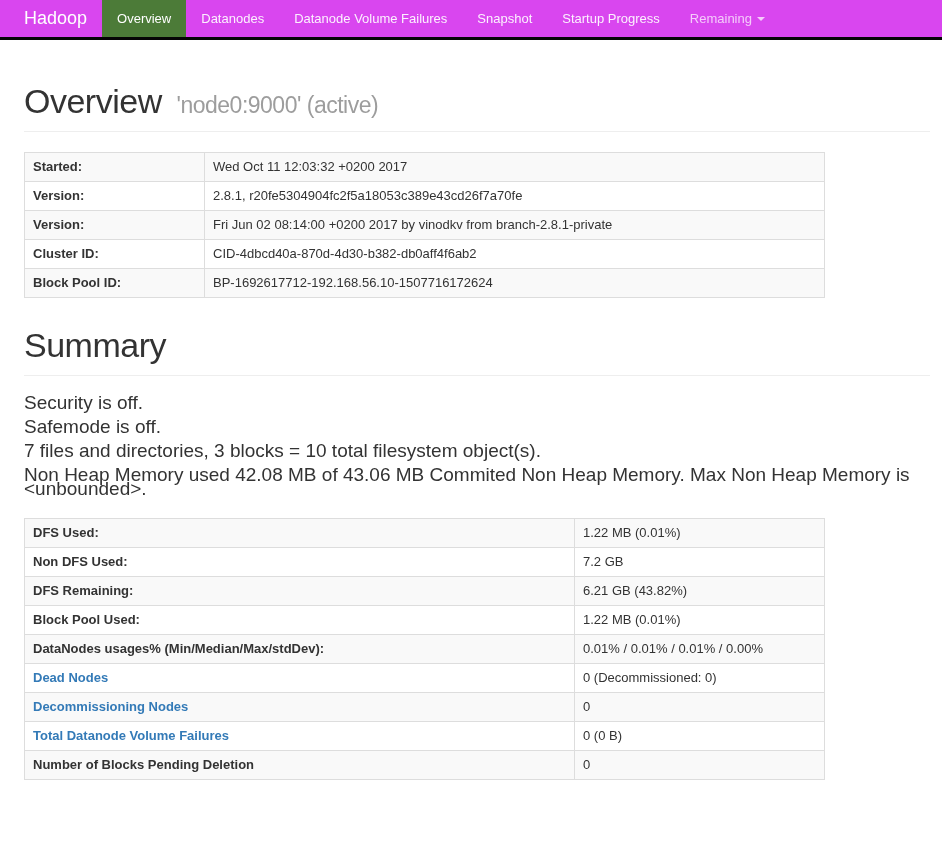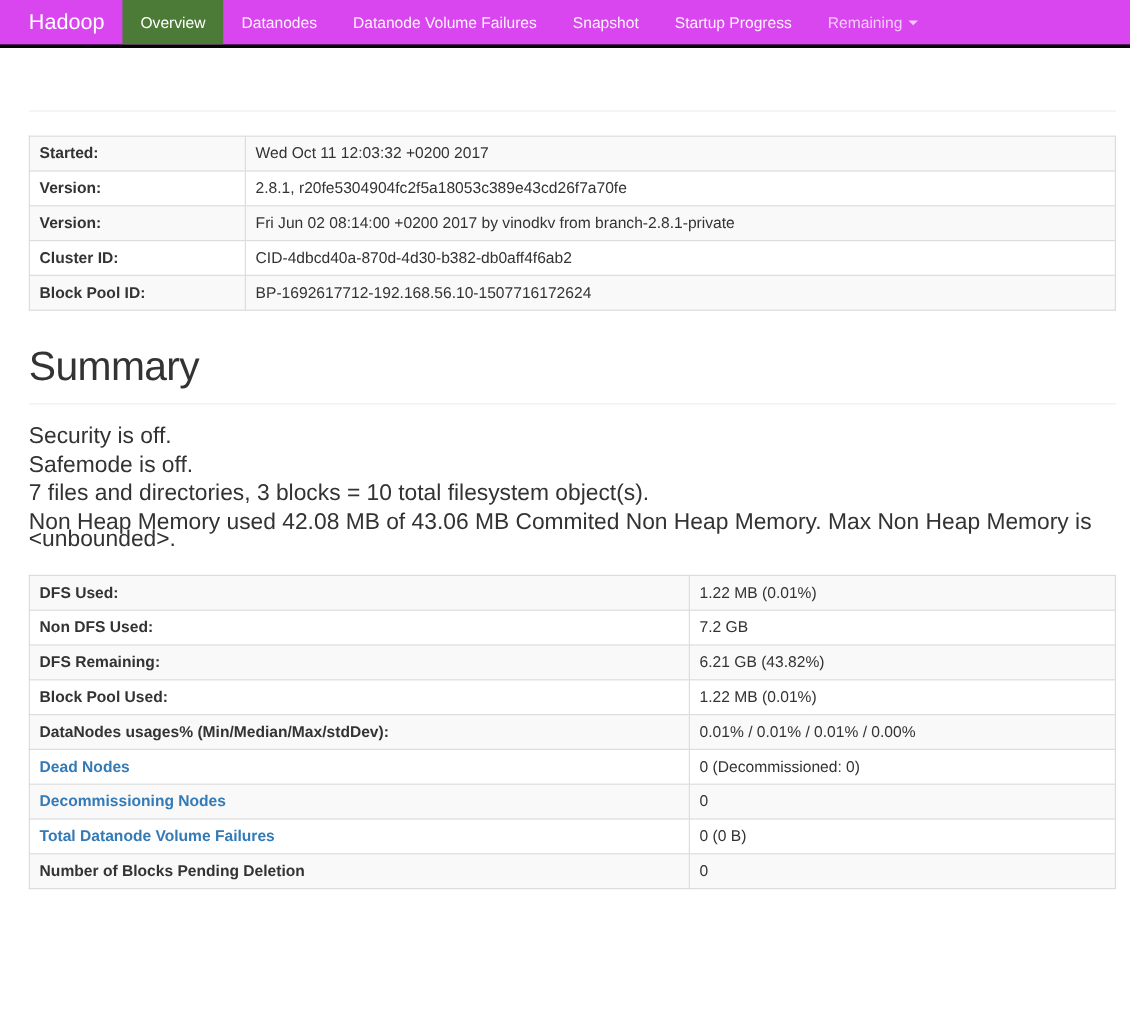--- a/index.html
+++ b/index.html
@@ -59,21 +59,21 @@
     font-weight: normal;
   }
   hr.rule {
     border: none;
     border-top: 1px solid #eeeeee;
     margin: 10px 0 20px 0;
   }
   
   table.info-table {
     border-collapse: collapse;
-    width: 906px;
+    width: 801px;
     font-size: 13px;
     margin-bottom: 0;
     padding-left: 40px;
   }
   table.info-table th, table.info-table td {
     border: 1px solid #dddddd;
     padding: 5px 8px;
     line-height: 18px;
     text-align: left;
     vertical-align: middle;
@@ -111,20 +111,24 @@
   <a class="nav-item">Snapshot</a>
   <a class="nav-item">Startup Progress</a>
   <a class="nav-item dropdown">
     <span>Remaining</span>
     <span class="caret"></span>
   </a>
 </nav>
 
 <div class="content">
 
+  <h1 class="page-heading">
+    <span>Overview</span>
+    <span class="subtitle">&nbsp;<span>'node0:9000' (active)</span></span>
+  </h1>
   <hr class="rule">
 
   <table class="info-table overview-tbl">
     <tbody>
       <tr>
         <th>Started:</th>
         <td>Wed Oct 11 12:03:32 +0200 2017</td>
       </tr>
       <tr>
         <th>Version:</th>

